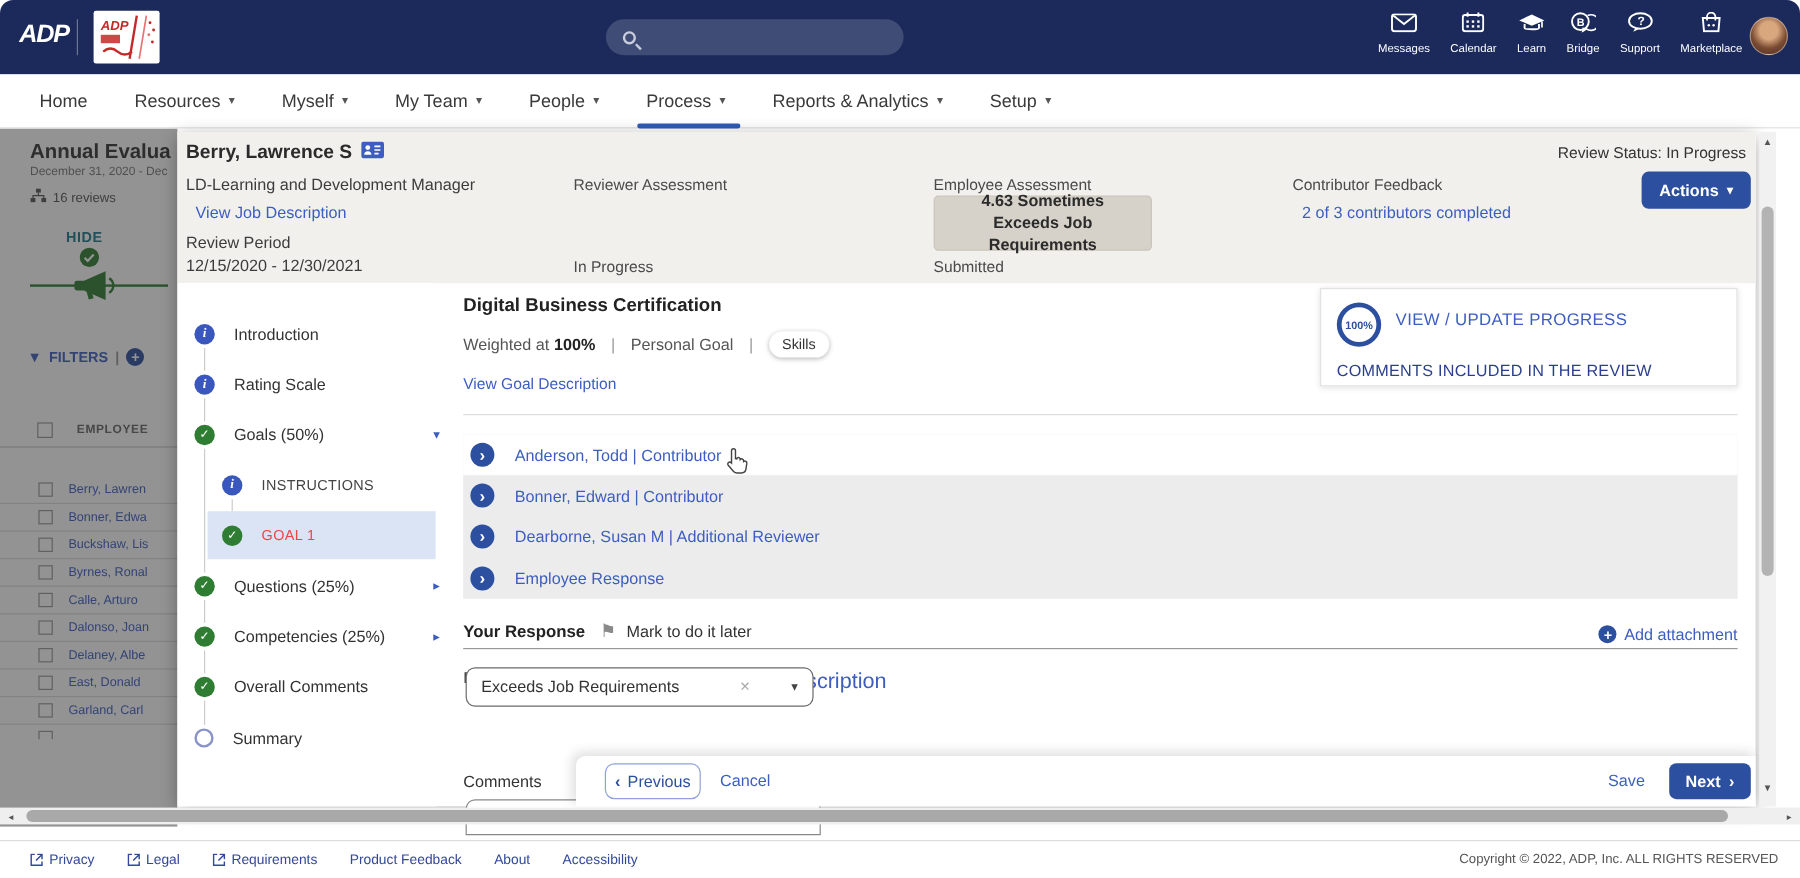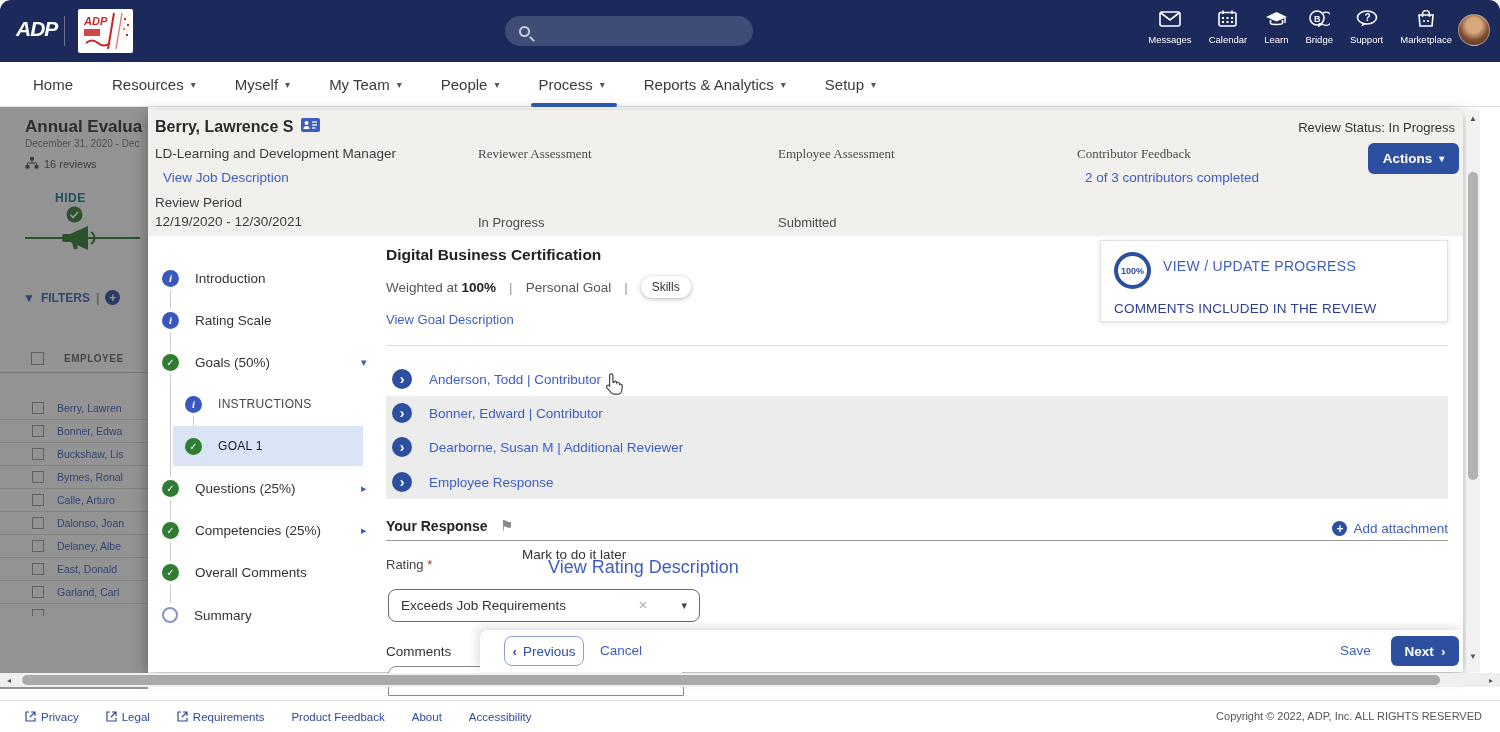--- a/index.html
+++ b/index.html
@@ -47,21 +47,21 @@
 
   
   .modal { position:absolute; left:148px; top:110px; width:1315px; height:562px; background:#fff; box-shadow:0 3px 14px rgba(0,0,0,.35); }
   .mhead { position:absolute; left:0; top:0; width:1315px; height:126px; background:#f1f0ed;padding-left:40px; }
   .emp-name { position:absolute; left:7px; top:8px; font-size:16px; font-weight:bold; color:#2b2b2b; display:flex; align-items:center; gap:8px; }
   .emp-job { position:absolute; left:7px; top:36px; font-size:13.5px; color:#3c3c3c; }
   .link { color:#3d5ec0; cursor:pointer; }
   .emp-viewjob { position:absolute; left:15px; top:60px; font-size:13.5px; }
   .rp-label { position:absolute; left:7px; top:85px; font-size:13.5px; color:#3c3c3c; }
   .rp-value { position:absolute; left:7px; top:104px; font-size:13.5px; color:#3c3c3c; }
-  .as-label { position:absolute; top:36px; font-size:13px; color:#4a4a4a;font-family:Liberation Serif, serif; }
+  .as-label { position:absolute; top:36px; font-size:13px; color:#4a4a4a; }
   .as-box { position:absolute; top:53px; width:182px; height:46px; border-radius:4px; display:flex; align-items:center; justify-content:center; text-align:center; font-size:13.5px; font-weight:bold; color:#2b2b2b; padding:0 10px; line-height:1.35; }
   .as-box.white { background:#fff; border:1px solid #8f8f8f; }
   .as-box.tan { background:#d6d2c9; border:1px solid #c9c5bb; }
   .as-status { position:absolute; top:105px; font-size:13px; color:#4a4a4a; }
   .cf-link { position:absolute; left:937px; top:60px; font-size:13.5px; }
   .review-status { position:absolute; right:8px; top:10px; font-size:13px; color:#333; }
   .btn-primary { background:#2d4f9f; color:#fff; border:none; border-radius:6px; font-size:13.5px; font-weight:bold; font-family:"Liberation Sans",sans-serif; cursor:pointer; display:flex; align-items:center; justify-content:center; gap:7px; }
   .actions-btn { position:absolute; left:1220px; top:33px; width:91px; height:31px; }
 
   
@@ -91,28 +91,28 @@
   .prog-comments { position:absolute; left:13px; top:60px; font-size:13.5px; color:#2c3f8e; letter-spacing:.2px; }
   .divider { position:absolute; left:238px; width:1062px; height:1px; background:#ddd; }
   .contribs { position:absolute; left:238px; top:252px; width:1062px; height:137px; background:#ececec; }
   .crow { position:absolute; left:0; width:1062px; height:34px; display:flex; align-items:center; padding-left:6px; gap:17px; cursor:pointer; }
   .crow.hover { background:#fff; }
   .chev-circle { width:20px; height:20px; border-radius:50%; background:#2d4f9f; color:#fff; display:flex; align-items:center; justify-content:center; font-size:14px; font-weight:bold; padding-bottom:1px; flex:none; }
   .crow .clabel { font-size:13.5px; }
 
   .yr-title { position:absolute; left:238px; top:408px; font-size:14px; font-weight:bold; color:#222; }
   .yr-flag { position:absolute; left:352px; top:407px; color:#8a8a8a; font-size:15px; }
-  .yr-mark { position:absolute; left:374px; top:409px; font-size:13.5px; color:#333;margin-top:28px; }
+  .yr-mark { position:absolute; left:374px; top:409px; font-size:13.5px; color:#333; }
   .add-attach { position:absolute; right:15px; top:411px; font-size:13.5px; display:flex; align-items:center; gap:6px; cursor:pointer; }
   .plus-circle { width:15px; height:15px; border-radius:50%; background:#2d4f9f; color:#fff; font-size:12px; font-weight:bold; display:flex; align-items:center; justify-content:center; line-height:1; }
   .divider.dark { background:#9a9a9a; }
   .rating-label { position:absolute; left:238px; top:447px; font-size:13px; color:#444; }
   .req { color:#c62828; }
   .view-rating { position:absolute; left:400px; top:447px; font-size:18px; }
-  .dropdown { position:absolute; left:240px; top:479px; width:312px; height:33px; background:#fff; border:1.5px solid #6b6b6b; border-radius:8px; display:flex; align-items:center; padding:0 12px; cursor:pointer;gap:20px; }
+  .dropdown { position:absolute; left:240px; top:446px; width:290px; height:33px; background:#fff; border:1.5px solid #6b6b6b; border-radius:8px; display:flex; align-items:center; padding:0 12px; cursor:pointer;gap:20px; }
   .dropdown .val { font-size:13.5px; color:#333; flex:1; }
   .dropdown .clr { color:#aaa; font-size:11px; margin-right:14px; }
   .dropdown .dcaret { color:#444; font-size:11px; }
   .comments-label { position:absolute; left:238px; top:534px; font-size:13.5px; color:#333; }
   .comments-box { position:absolute; left:240px; top:556px; width:296px; height:30px; border:1px solid #888; border-radius:8px 8px 0 0; background:#fff; }
 
   .action-bar { position:absolute; left:332px; top:520px; width:983px; height:42px; background:#fff; border-radius:8px 0 0 0; box-shadow:-3px -3px 10px rgba(0,0,0,.13); }
   .btn-outline { position:absolute; left:24px; top:6px; width:80px; height:30px; background:#fff; border:1.5px solid #8ea2d9; border-radius:8px; color:#2d4f9f; font-size:13.5px; font-family:"Liberation Sans",sans-serif; display:flex; align-items:center; justify-content:center; gap:6px; cursor:pointer; }
   .cancel-link { position:absolute; left:120px; top:13px; font-size:13.5px; }
   .save-link { position:absolute; left:860px; top:13px; font-size:13.5px; }
@@ -357,26 +357,27 @@
               <path d="M2.5 11 a3 3 0 0 1 6 0" fill="#fff"></path>
               <line x1="11" y1="4" x2="16" y2="4" stroke="#fff" stroke-width="1.3"></line>
               <line x1="11" y1="7" x2="16" y2="7" stroke="#fff" stroke-width="1.3"></line>
               <line x1="11" y1="10" x2="14.5" y2="10" stroke="#fff" stroke-width="1.3"></line>
             </svg>
         </span>
       </div>
       <div class="emp-job">LD-Learning and Development Manager</div>
       <div class="emp-viewjob link">View Job Description</div>
       <div class="rp-label">Review Period</div>
-      <div class="rp-value">12/19/2020 - 12/30/2021</div>
+      <div class="rp-value">12/15/2020 - 12/30/2021</div>
 
       <div class="as-label" style="left:330px">Reviewer Assessment</div>
       <div class="as-status" style="left:330px">In Progress</div>
 
       <div class="as-label" style="left:630px">Employee Assessment</div>
+      <div class="as-box tan" style="left:630px">4.63 Sometimes Exceeds Job Requirements</div>
       <div class="as-status" style="left:630px">Submitted</div>
 
       <div class="as-label" style="left:929px">Contributor Feedback</div>
       <div class="cf-link link">2 of 3 contributors completed</div>
 
       <div class="review-status">Review Status: In Progress</div>
       <button class="btn-primary actions-btn">
         <span>Actions</span>
         <span style="font-size:10px">▾</span>
       </button>
@@ -409,21 +410,21 @@
       <div class="step" style="top:152px; left:37px">
         <span class="sicon info">
             <span>i</span>
           </span>
         <span class="slabel child">INSTRUCTIONS</span>
       </div>
       <div class="step" style="top:194px; left:37px">
         <span class="sicon check" style="box-shadow:0 0 0 3px #dae4f4">
             <span>✓</span>
           </span>
-        <span class="slabel child" style="color:#0f172a">GOAL 1</span>
+        <span class="slabel child" style="color:#ef4444">GOAL 1</span>
       </div>
       <div class="step" style="top:236px; left:14px">
         <span class="sicon check">
             <span>✓</span>
           </span>
         <span class="slabel">Questions (25%)</span>
         <span class="scaret">▸</span>
       </div>
       <div class="step" style="top:278px; left:14px">
         <span class="sicon check">

